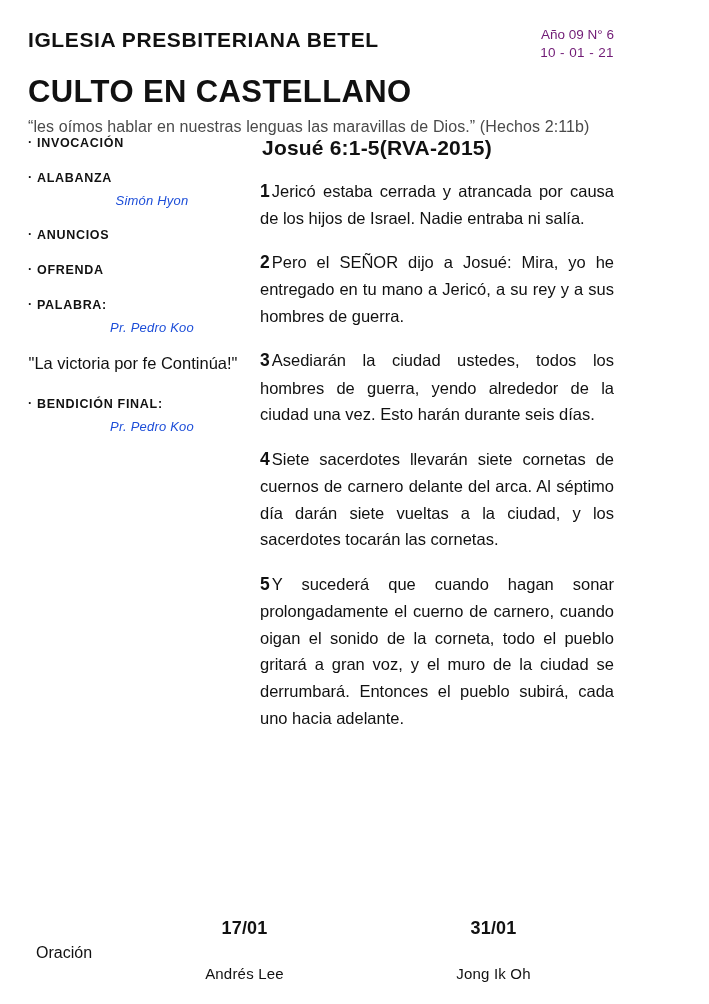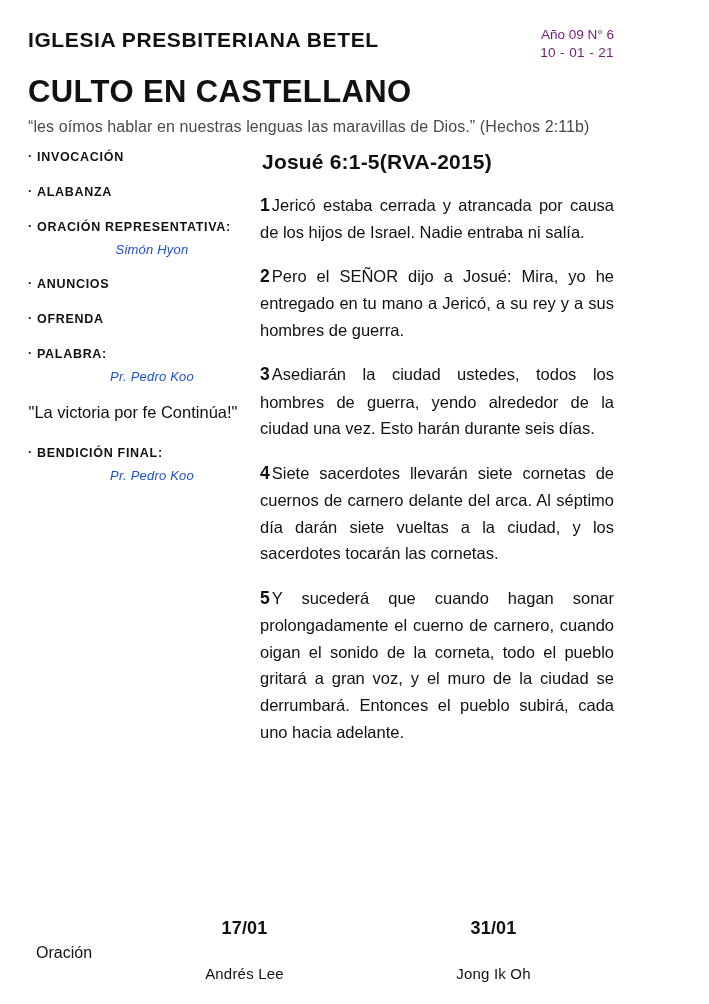--- a/index.html
+++ b/index.html
@@ -59,21 +59,20 @@
   .verse-quote {
     margin: 8px 0 0 4px;
     font-size: 16px;
     color: #4a4a4a;
     letter-spacing: 0.1px;
   }
 
   
   .body-cols {
     display: flex;
-    margin-top: 14px;
   }
   .col-left {
     width: 228px;
     flex: 0 0 228px;
     padding-left: 4px;
   }
   .col-right {
     flex: 1 1 auto;
     padding-left: 8px;
     padding-right: 4px;
@@ -196,21 +195,20 @@
   <div class="verse-quote">“les oímos hablar en nuestras lenguas las maravillas de Dios.” (Hechos 2:11b)</div>
 
   <div class="body-cols">
 
     <div class="col-left">
 
       <div class="order-item">INVOCACIÓN</div>
 
       <div class="order-item">ALABANZA</div>
 
-      <div class="order-item">ORACIÓN REPRESENTATIVA:</div>
       <div class="person">Simón Hyon</div>
 
       <div class="order-item">ANUNCIOS</div>
 
       <div class="order-item">OFRENDA</div>
 
       <div class="order-item">PALABRA:</div>
       <div class="person">Pr. Pedro Koo</div>
 
       <div class="sermon-title">"La victoria por fe Continúa!"</div>

